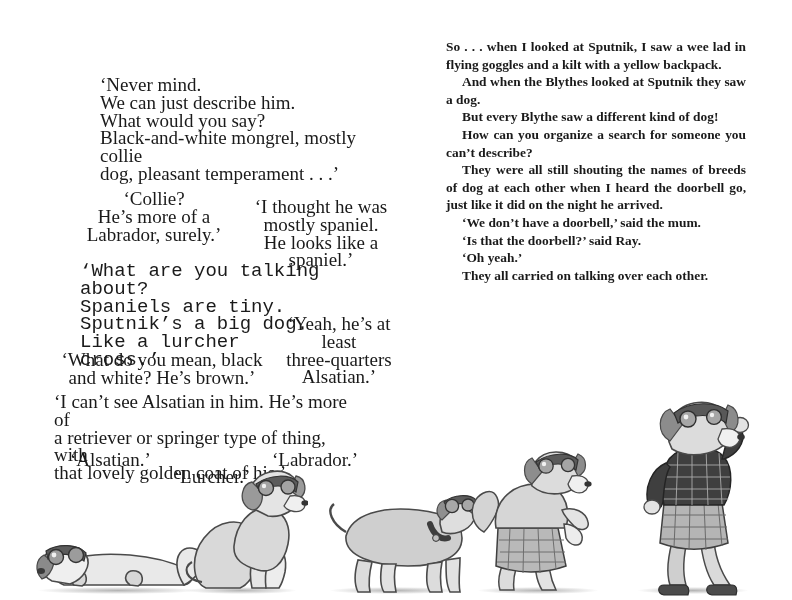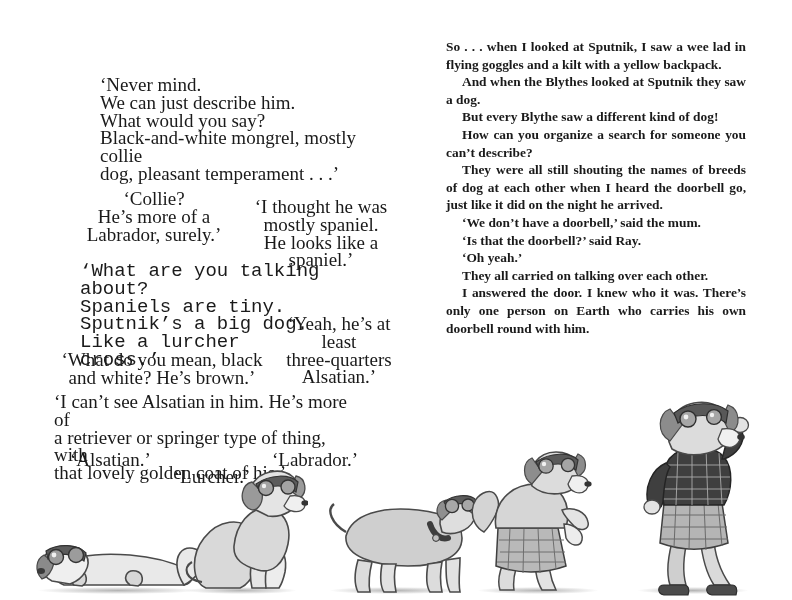--- a/index.html
+++ b/index.html
@@ -125,21 +125,20 @@
   <div class="col-right">
     <p class="body-para first">So . . . when I looked at Sputnik, I saw a wee lad in flying goggles and a kilt with a yellow backpack.</p>
     <p class="body-para">And when the Blythes looked at Sputnik they saw a dog.</p>
     <p class="body-para">But every Blythe saw a different kind of dog!</p>
     <p class="body-para">How can you organize a search for someone you can’t describe?</p>
     <p class="body-para">They were all still shouting the names of breeds of dog at each other when I heard the doorbell go, just like it did on the night he arrived.</p>
     <p class="body-para">‘We don’t have a doorbell,’ said the mum.</p>
     <p class="body-para">‘Is that the doorbell?’ said Ray.</p>
     <p class="body-para">‘Oh yeah.’</p>
     <p class="body-para">They all carried on talking over each other.</p>
-    <p class="body-para">I answered the door. I knew who it was. There’s only one person on Earth who carries his own doorbell round with him.</p>
   </div>
 
   <div class="illus">
 
     <div class="ground-shadow" style="left:38px;  width:160px;"></div>
     <div class="ground-shadow" style="left:186px; width:110px;"></div>
     <div class="ground-shadow" style="left:330px; width:130px;"></div>
     <div class="ground-shadow" style="left:478px; width:120px;"></div>
     <div class="ground-shadow" style="left:638px; width:110px;"></div>
 

